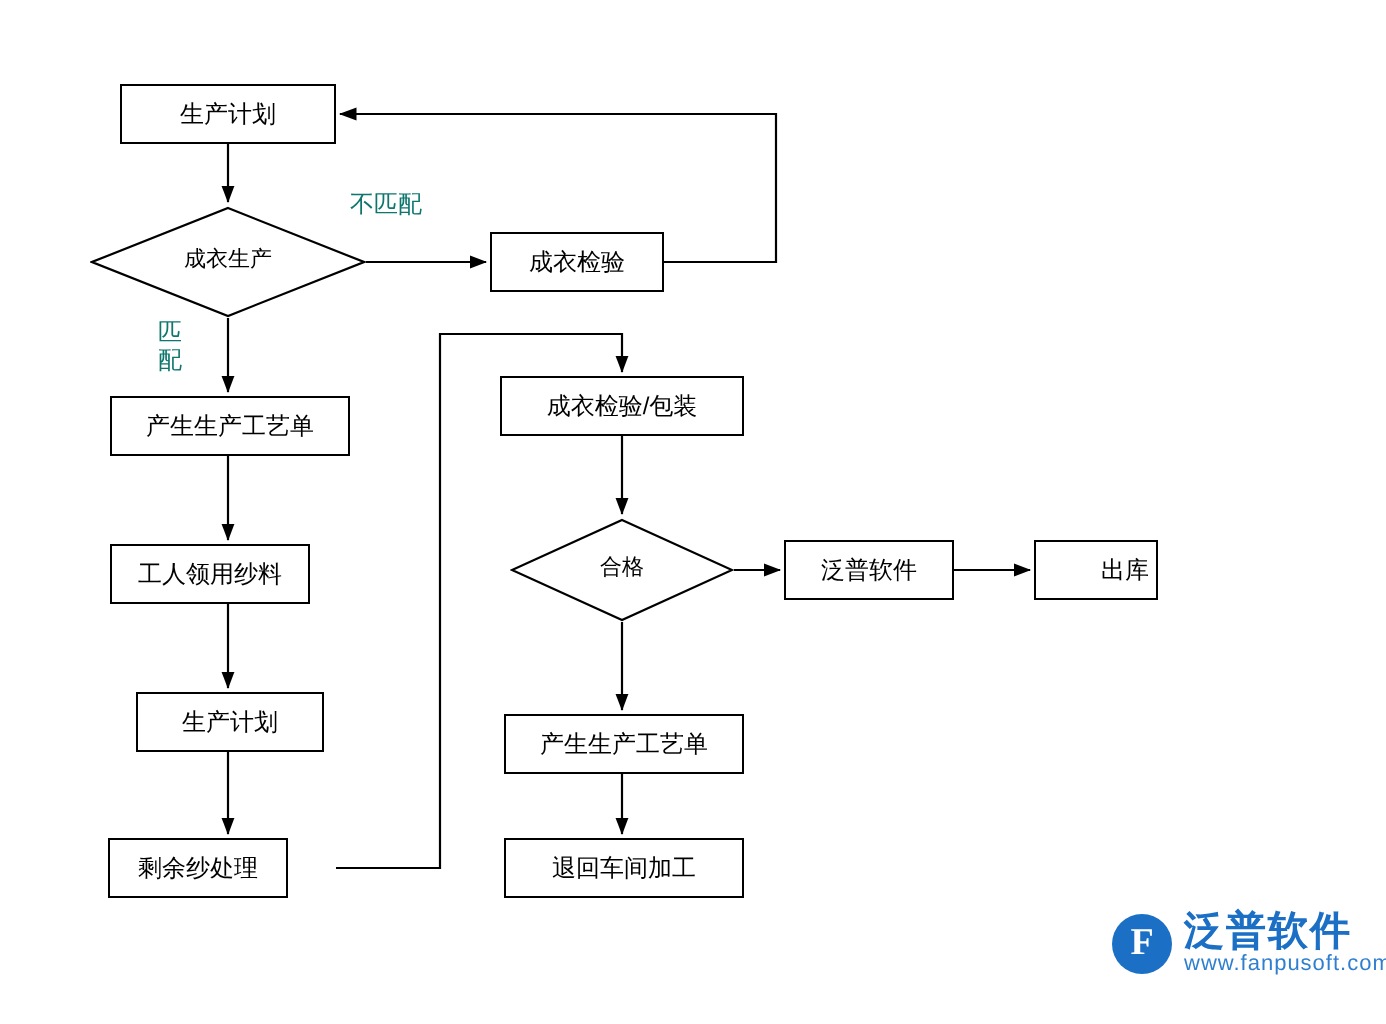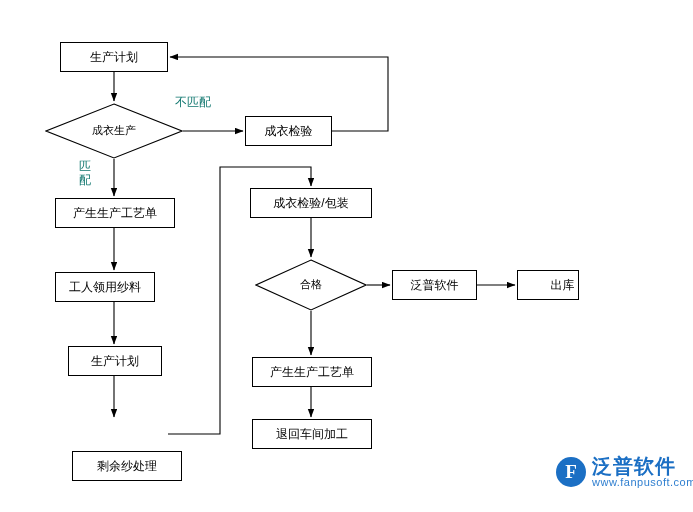--- a/index.html
+++ b/index.html
@@ -160,21 +160,21 @@
   </div>
 
   <div class="node box" style="left:55px;top:272px;width:100px;height:30px;">
     <span>工人领用纱料</span>
   </div>
 
   <div class="node box" style="left:68px;top:346px;width:94px;height:30px;">
     <span>生产计划</span>
   </div>
 
-  <div class="node box" style="left:72px;top:419px;width:110px;height:30px;margin-top:32px;">
+  <div class="node box" style="left:54px;top:419px;width:90px;height:30px;">
     <span>剩余纱处理</span>
   </div>
 
   <div class="node box" style="left:250px;top:188px;width:122px;height:30px;">
     <span>成衣检验/包装</span>
   </div>
 
   <div class="node diamond" style="left:255px;top:259px;width:112px;height:52px;">
     <svg class="diamond-shape" viewBox="0 0 112 52" preserveAspectRatio="none">
       <polygon points="56,1 111,26 56,51 1,26" fill="#ffffff" stroke="#000000" stroke-width="1.1"></polygon>

